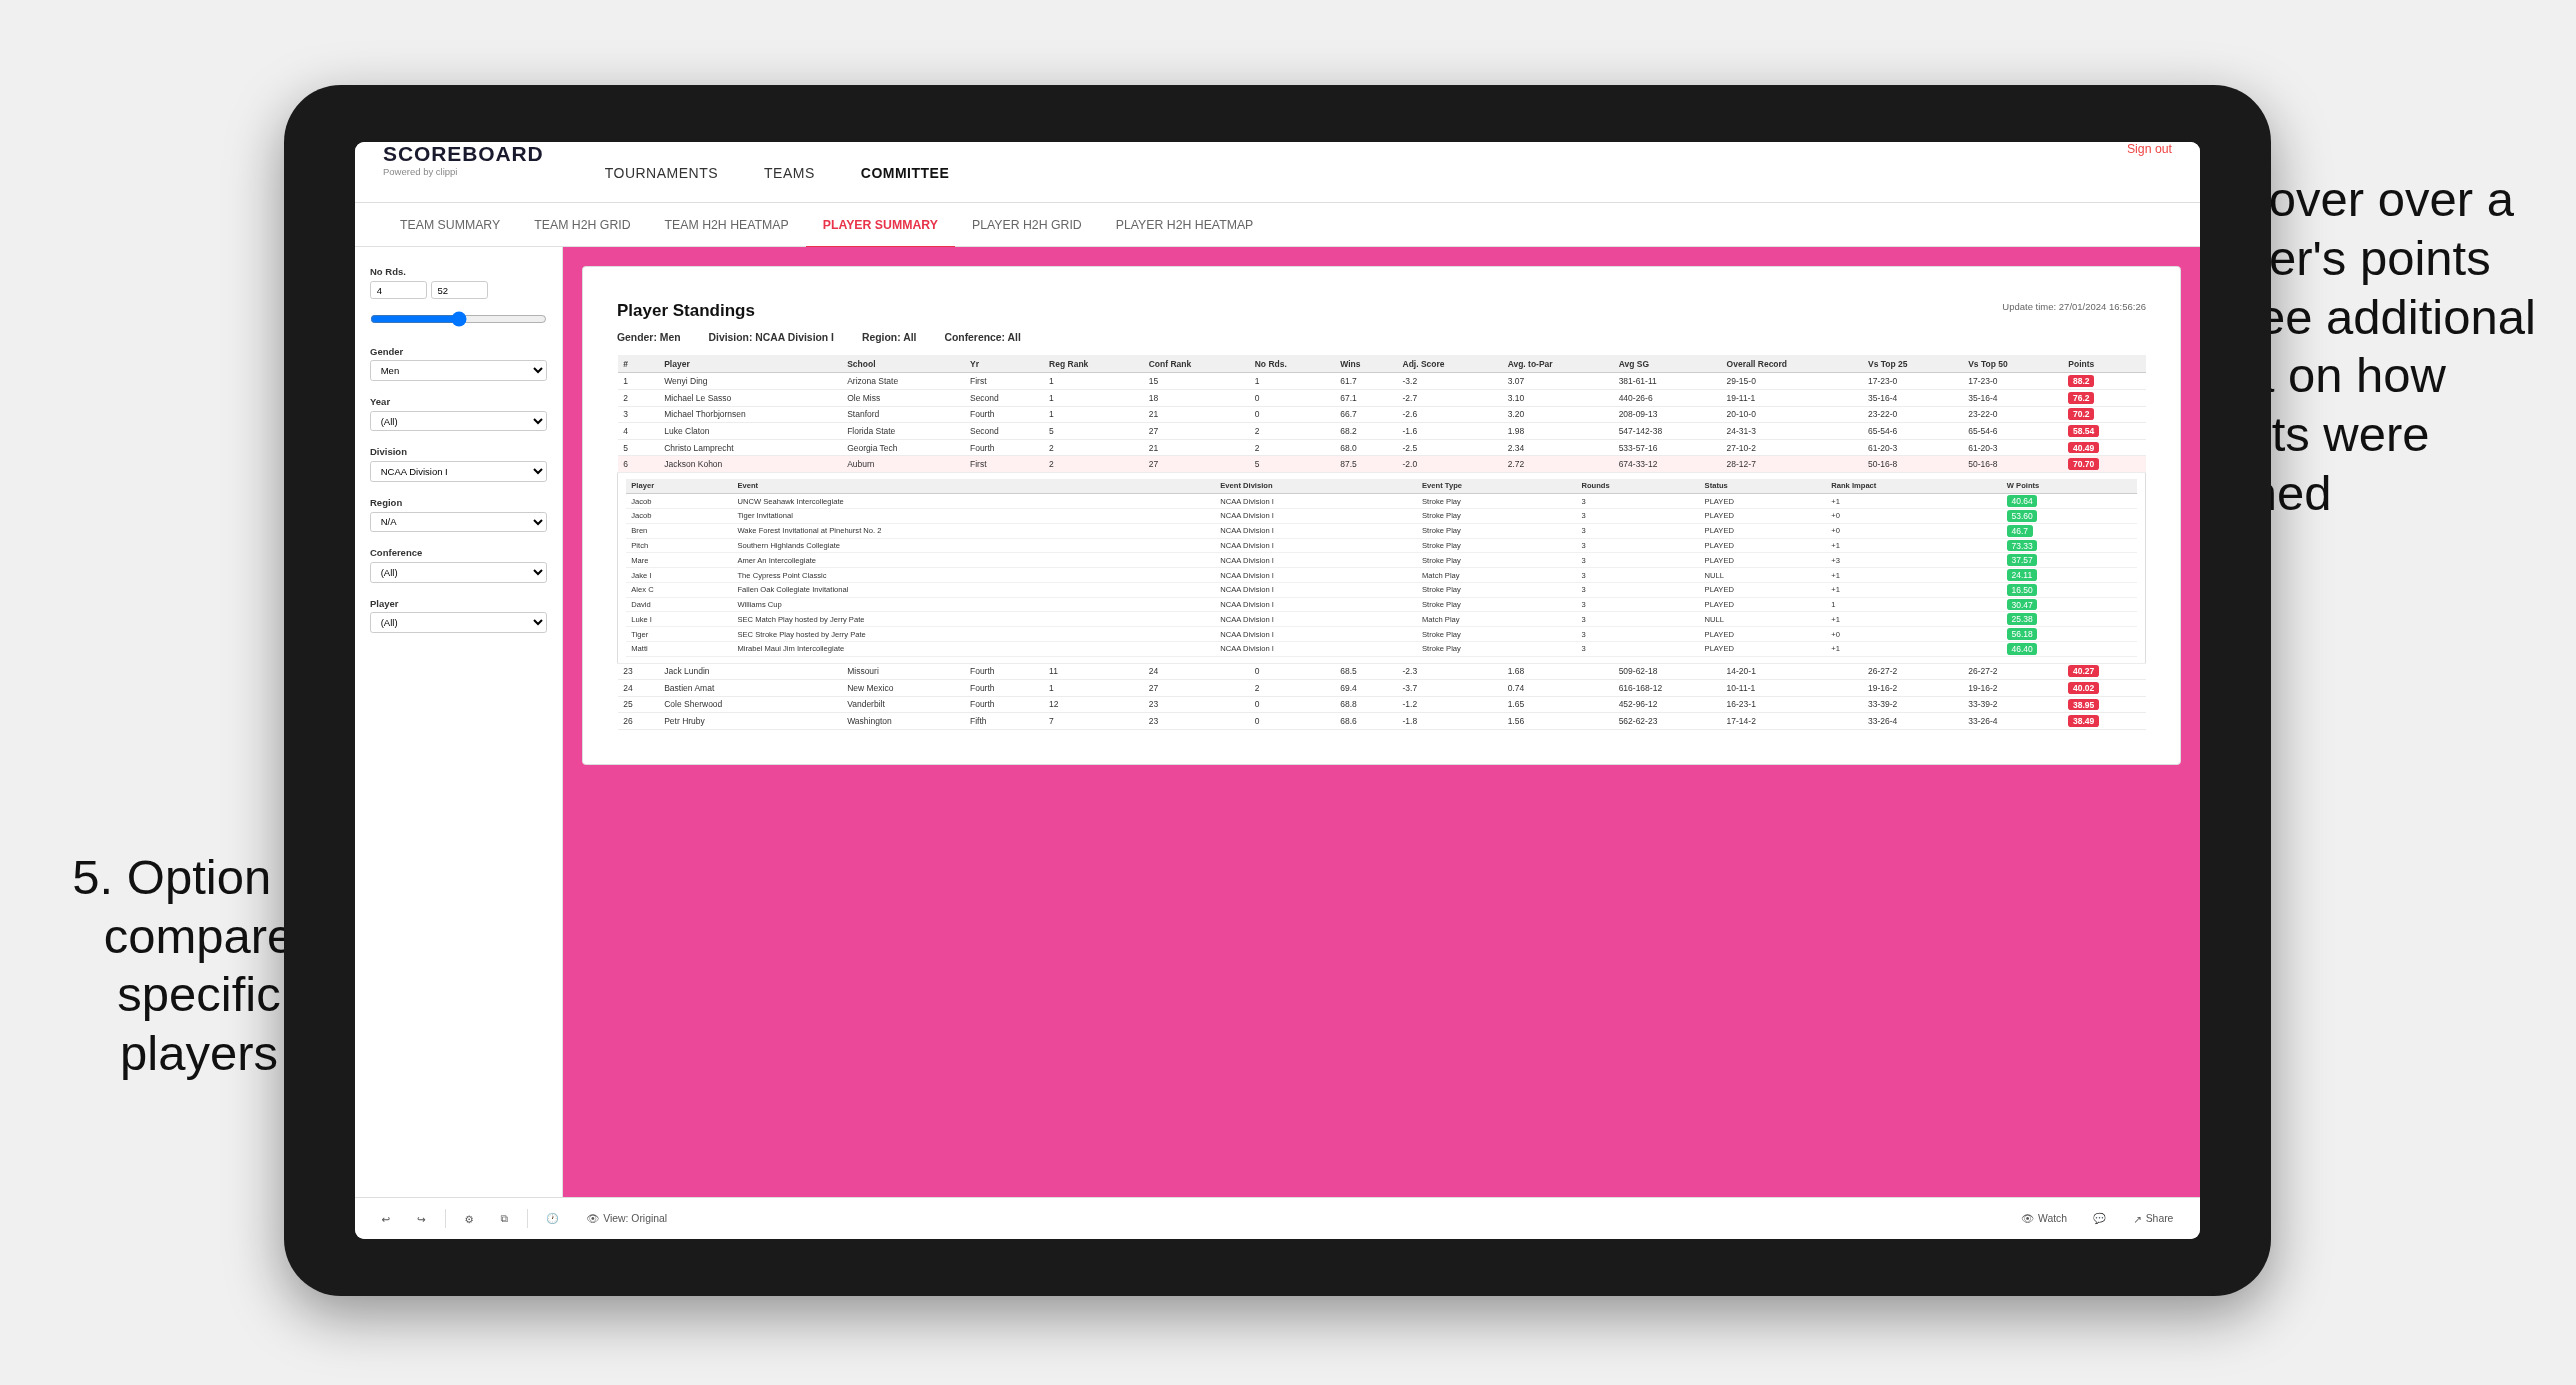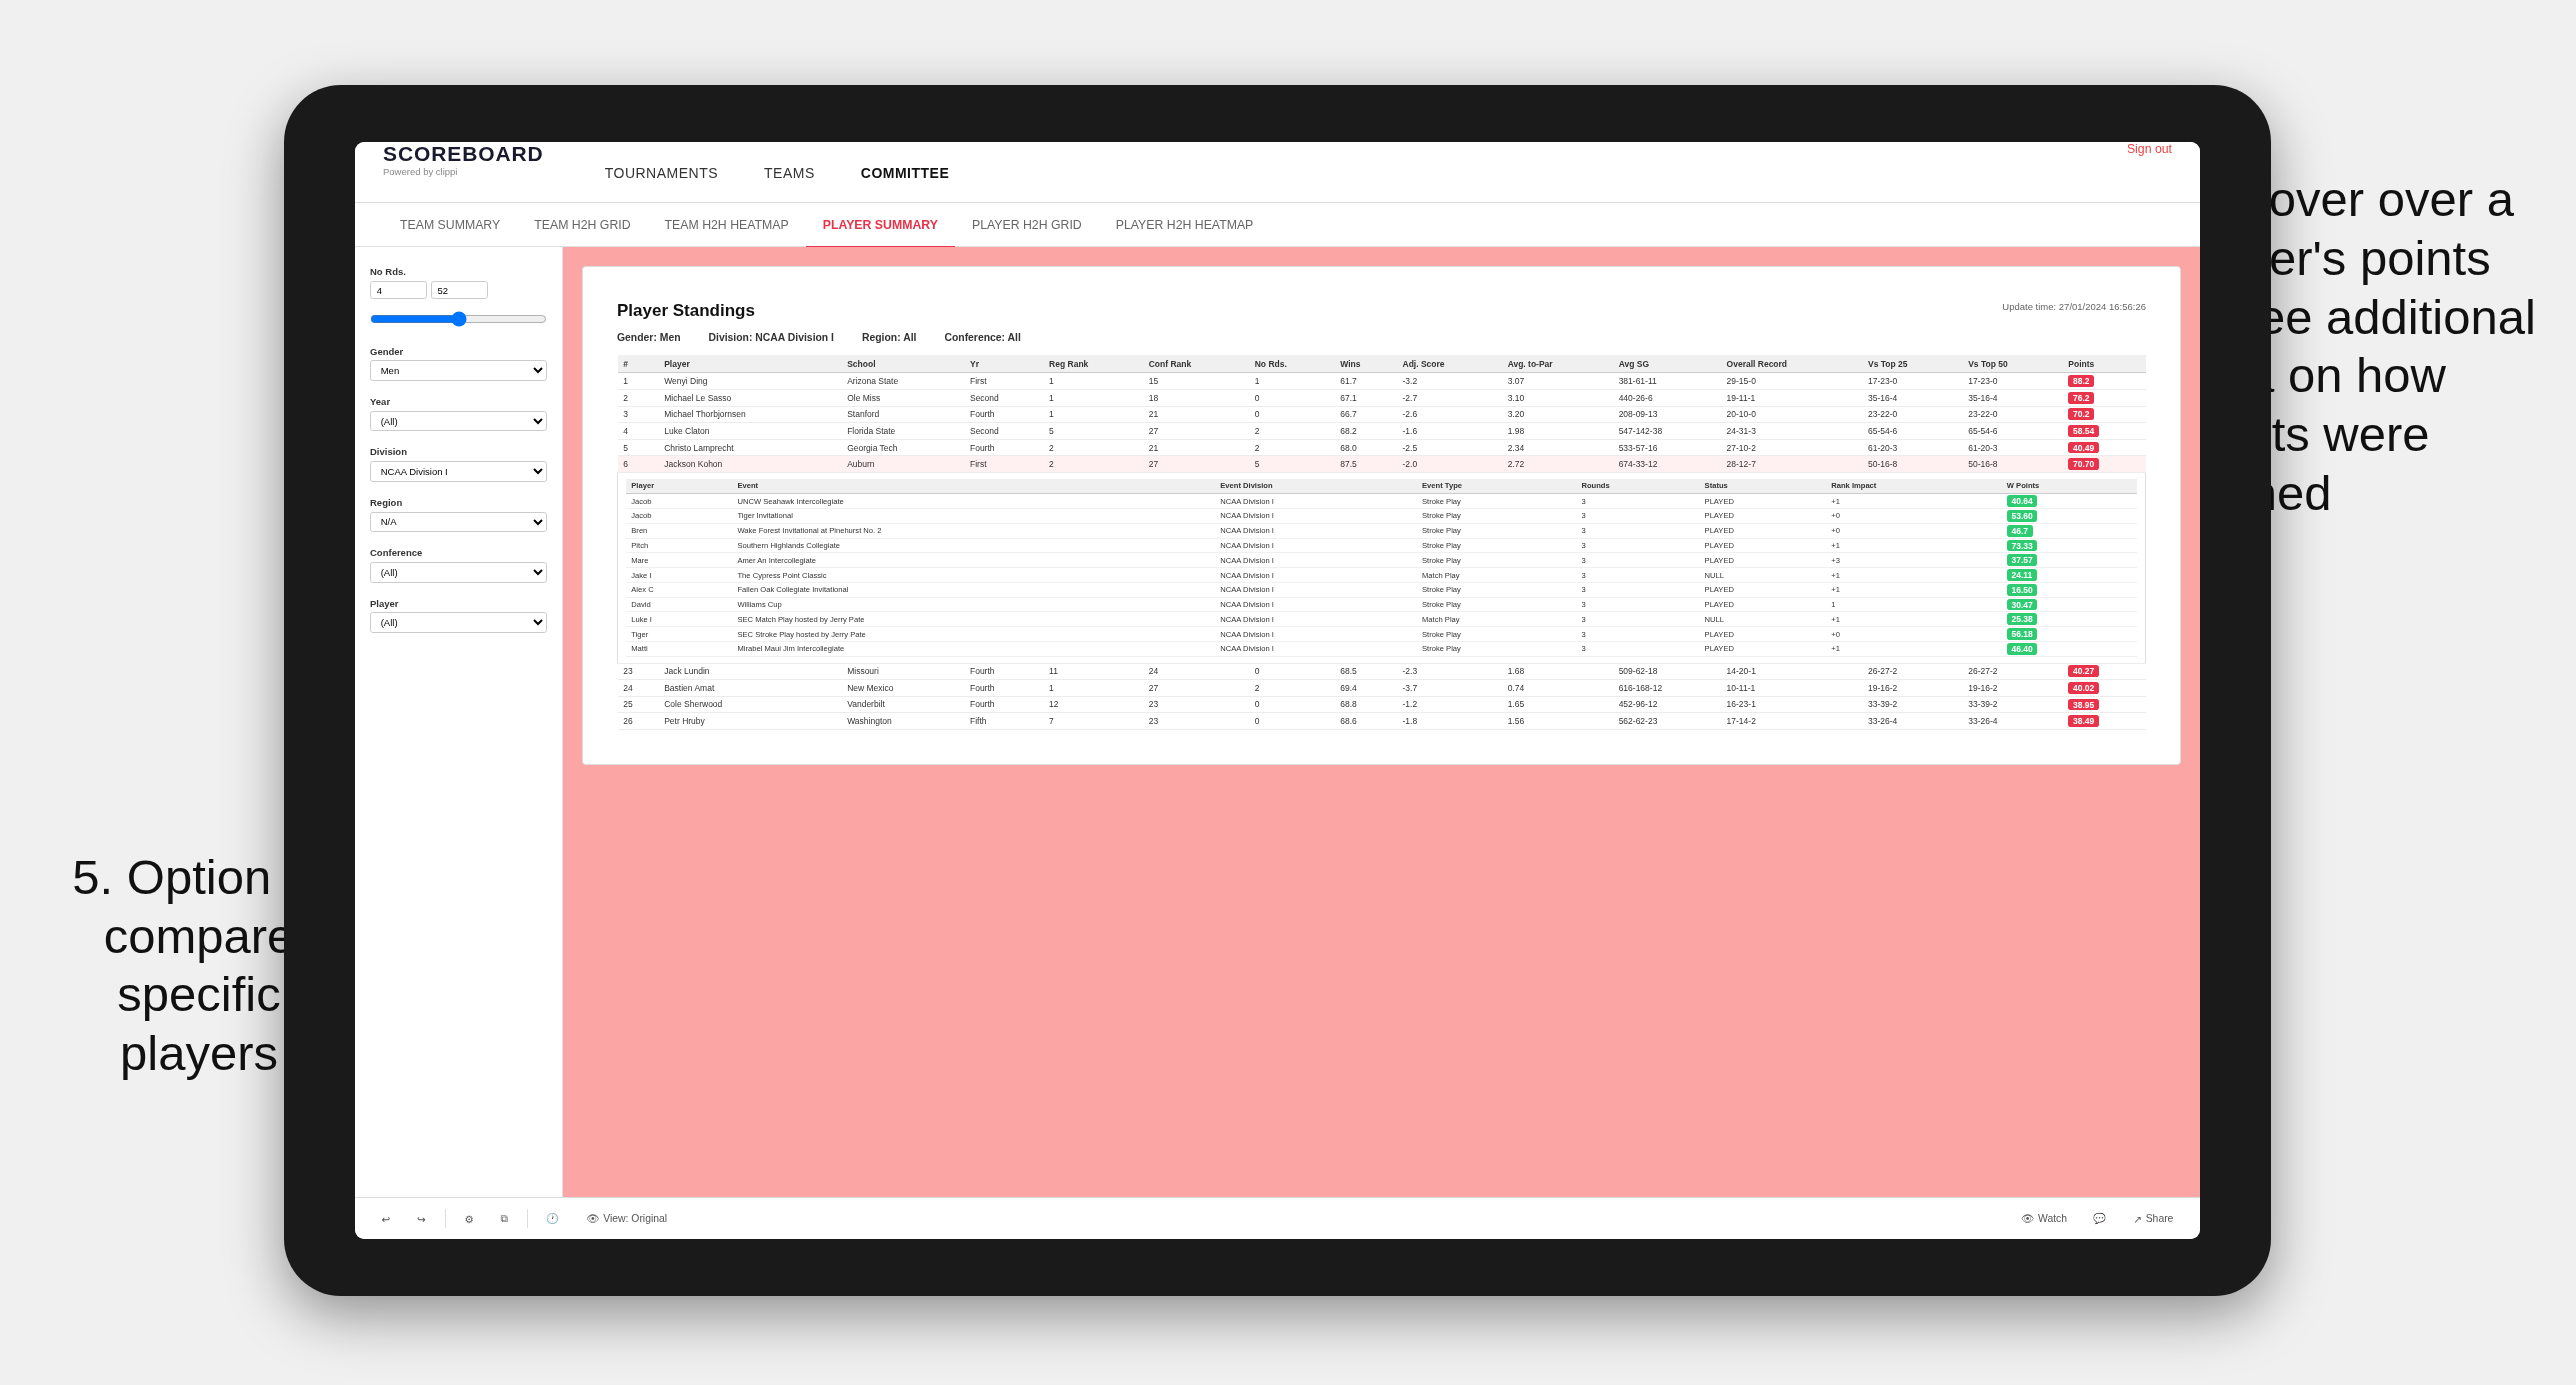--- a/index.html
+++ b/index.html
@@ -154,21 +154,21 @@
     }
     .sub-nav-item.active {
       color: #e8334a;
       border-bottom: 1.9px solid #e8334a;
       font-weight: 700;
     }
 
     
     .main-content {
       flex: 1;
-      background: #fca5a5;
+      background: #ec4899;
       display: flex;
       overflow: hidden;
     }
 
     
     .sidebar {
       width: 208px;
       background: #fff;
       border-right: 0.9px solid #e0e0e0;
       padding: 19px 15px;
@@ -299,21 +299,21 @@
       font-size: 8.5px;
       font-weight: 700;
     }
 
     .points-badge-green {
       background: #2ecc71;
       color: #fff;
       border-radius: 2.8px;
       padding: 0.9px 4.7px;
       font-size: 8.5px;
-      font-weight: 700;
+      font-weight: 400;
     }
 
     
     .tooltip-row {
       background: #fff;
       border: 0.9px solid #ddd;
     }
     .tooltip-row td {
       background: #fff;
       padding: 0;

